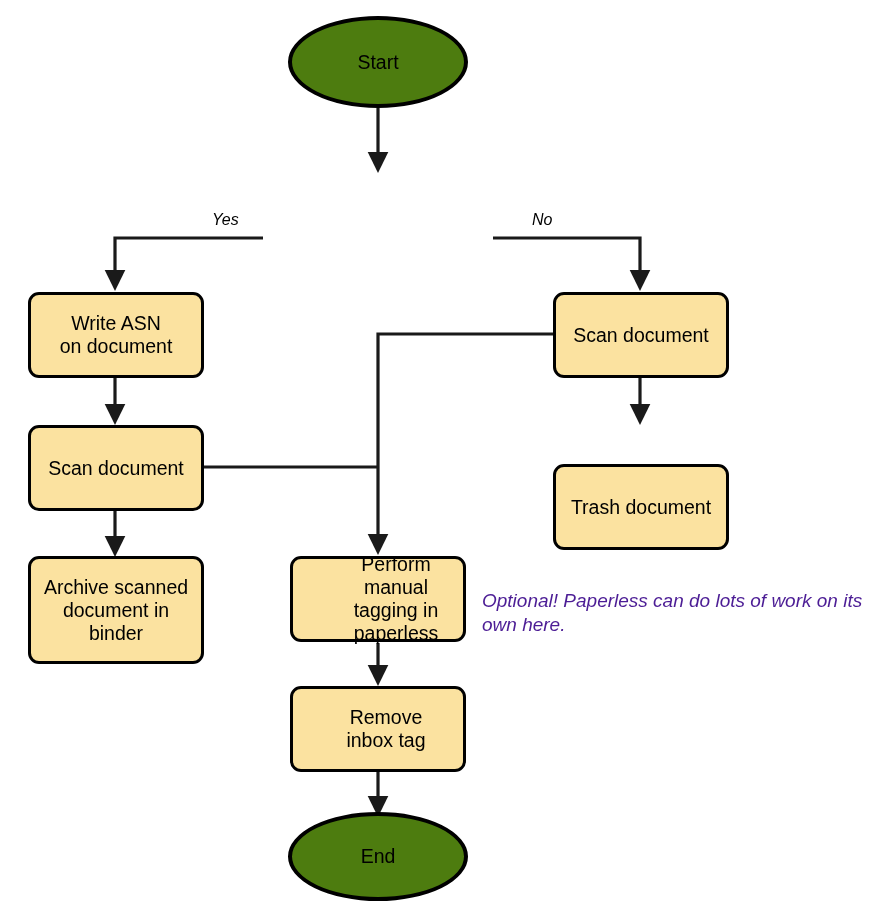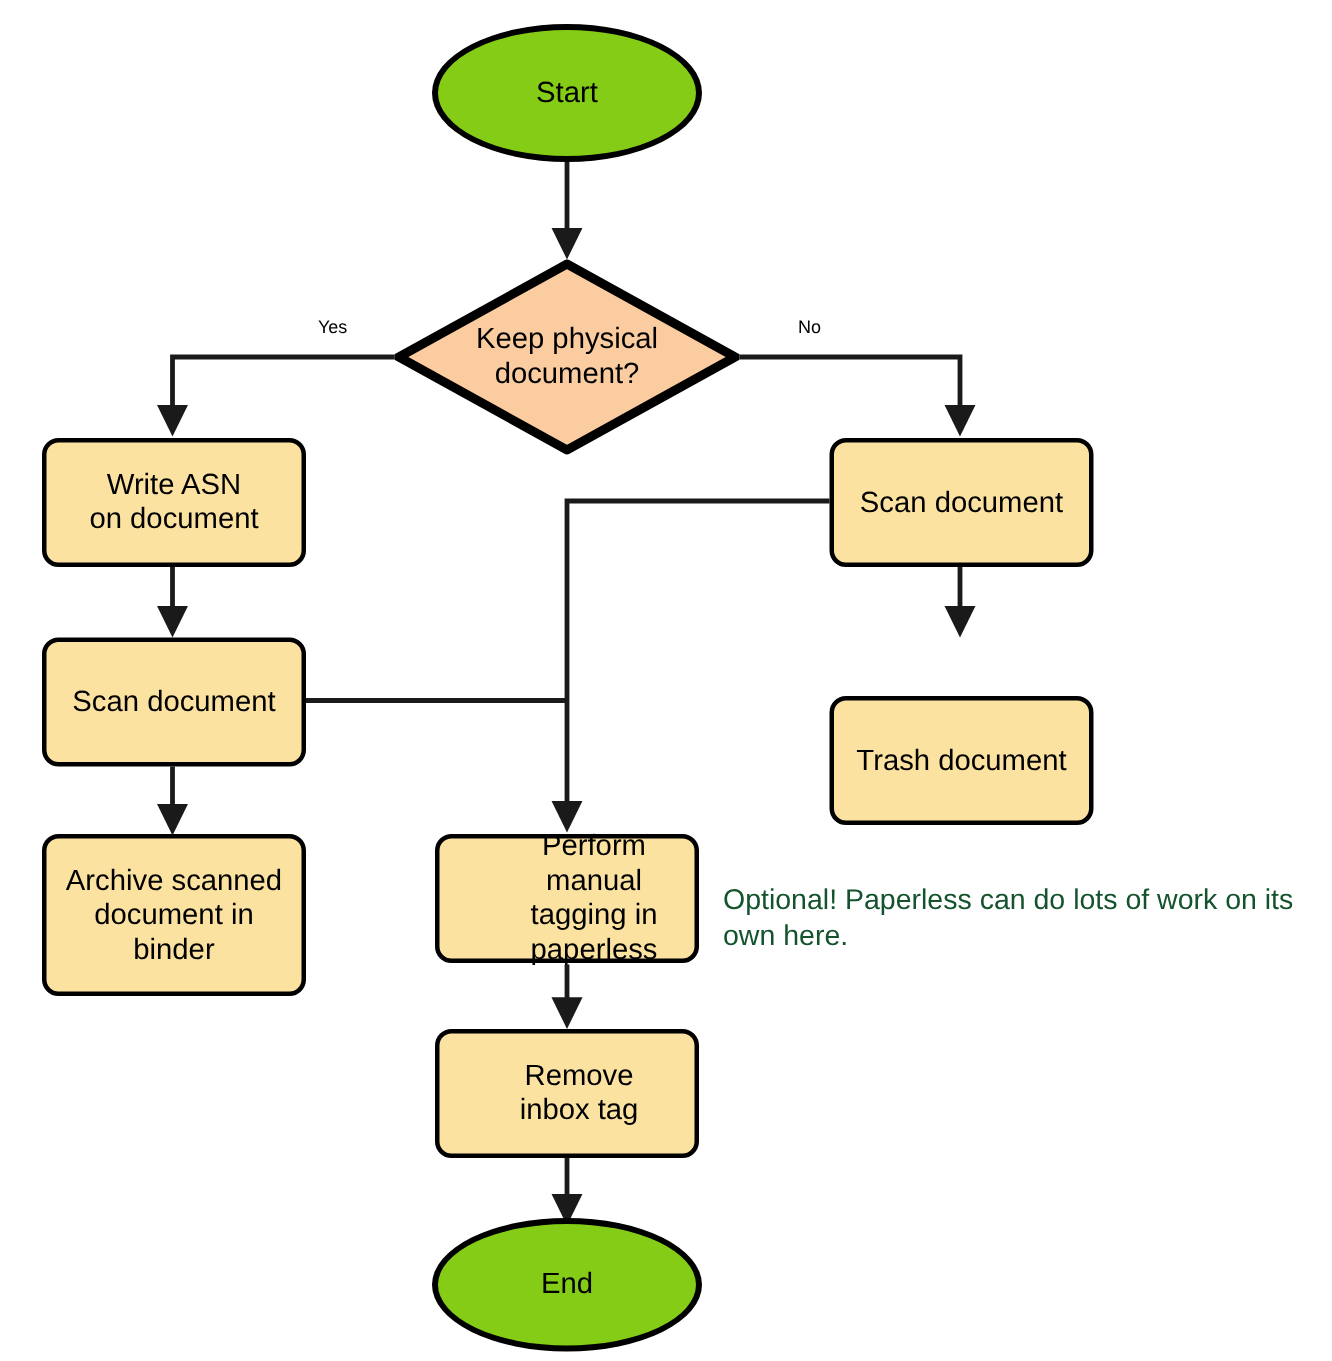--- a/index.html
+++ b/index.html
@@ -8,28 +8,28 @@
   #stage{position:relative;width:888px;height:907px;background:#ffffff;}
   #wires{position:absolute;left:0;top:0;width:888px;height:907px;}
 
   .node{position:absolute;box-sizing:border-box;display:flex;
         align-items:center;justify-content:center;text-align:center;
         color:#000;line-height:1.18;white-space:pre-line;}
 
   .proc{border:3.5px solid #000;border-radius:11px;
         background:#FBE2A0;font-size:19.5px;}
   .term{border:4px solid #000;border-radius:50%;
-        background:#84cc16;font-size:19.5px;}
+        background:#4d7c0f;font-size:19.5px;}
   .dec{font-size:19.5px;background:transparent;border:0;}
   .dec .dec-face{position:absolute;left:0;top:0;width:100%;height:100%;}
   .dec .dec-txt{position:relative;z-index:2;}
 
-  .edgelabel{position:absolute;font-size:12px;color:#000;
-             background:#fff;padding:0 3px;}
-  .note{position:absolute;font-size:19px;color:#14532d;
+  .edgelabel{position:absolute;font-size:16px;color:#000;
+             background:#fff;padding:0 3px;font-style:italic;}
+  .note{position:absolute;font-size:19px;font-style:italic;color:#4c1d95;
         line-height:1.28;}
 </style>
 </head>
 <body>
 
 <div id="stage">
 
   <svg id="wires" viewBox="0 0 888 907" width="888" height="907">
     <defs>
       <marker id="arrow" viewBox="0 0 12 12" refX="8.4" refY="6" markerWidth="7.2" markerHeight="7.2" orient="auto-start-reverse">
@@ -57,27 +57,20 @@
       <path d="M 378 643 L 378 681" marker-end="url(#arrow)"></path>
 
       <path d="M 378 772 L 378 812" marker-end="url(#arrow)"></path>
     </g>
   </svg>
 
   <div class="node term" style="left:288px;top:16px;width:180px;height:92px;">
     <span>Start</span>
   </div>
 
-  <div class="node dec" style="left:263px;top:173px;width:230px;height:130px;">
-    <svg class="dec-face" viewBox="0 0 230 130" preserveAspectRatio="none">
-      <polygon points="115,3 227,65 115,127 3,65" fill="#FACCA0" stroke="#000" stroke-width="6" stroke-linejoin="miter" vector-effect="non-scaling-stroke"></polygon>
-    </svg>
-    <span class="dec-txt">Keep physical
-document?</span>
-  </div>
 
   <div class="edgelabel" style="left:209px;top:211px;">
     <span>Yes</span>
   </div>
 
   <div class="edgelabel" style="left:529px;top:211px;">
     <span>No</span>
   </div>
 
   <div class="node proc" style="left:28px;top:292px;width:176px;height:86px;">

